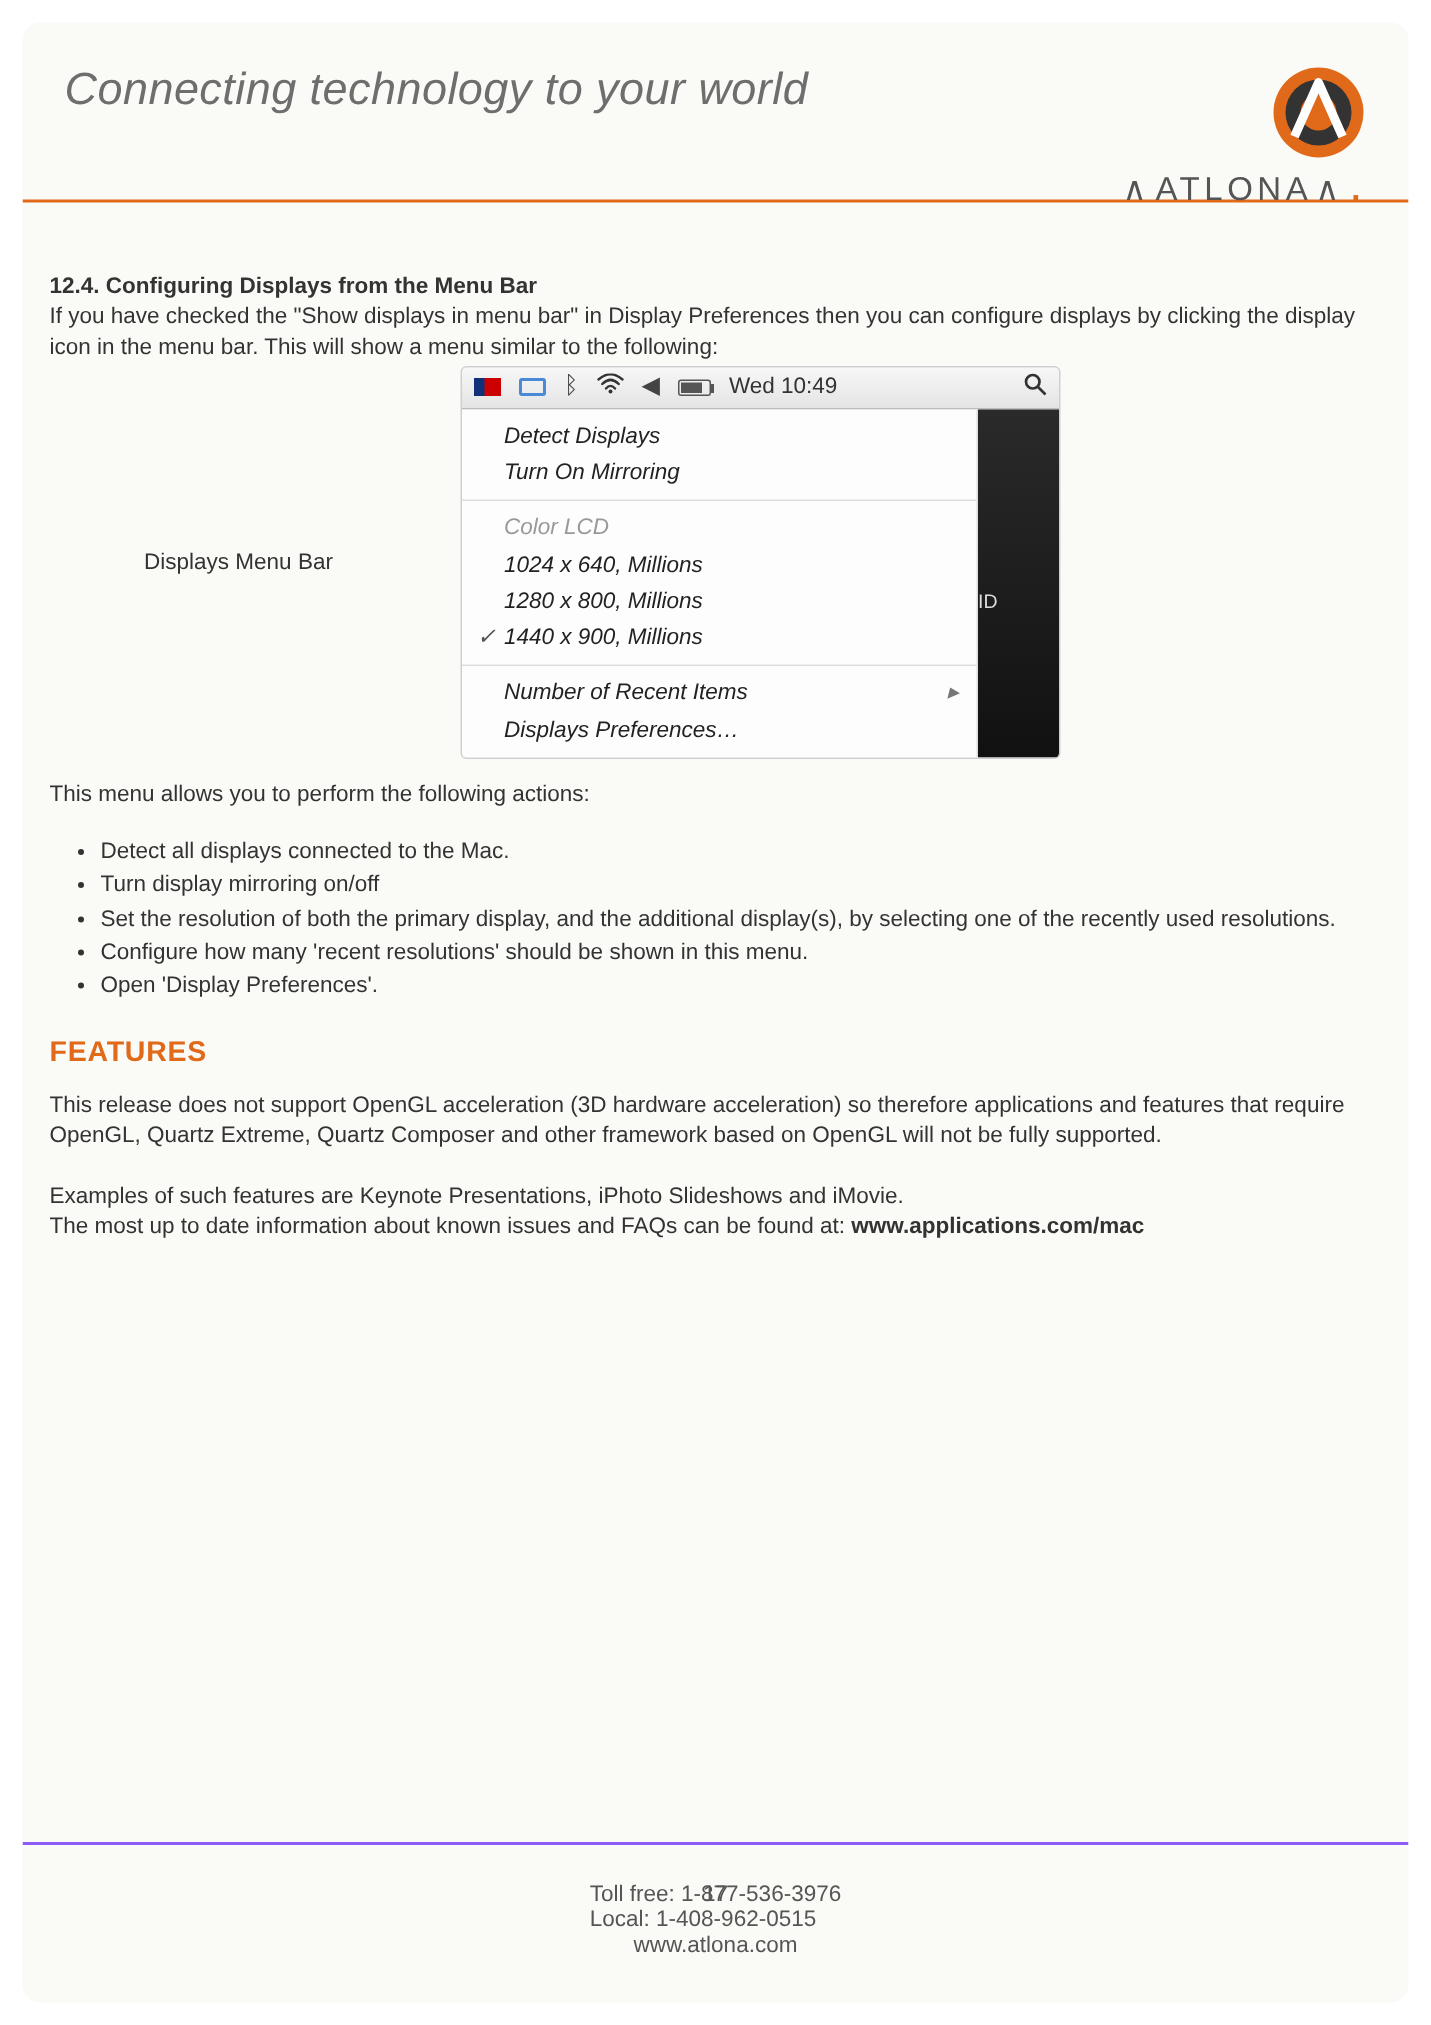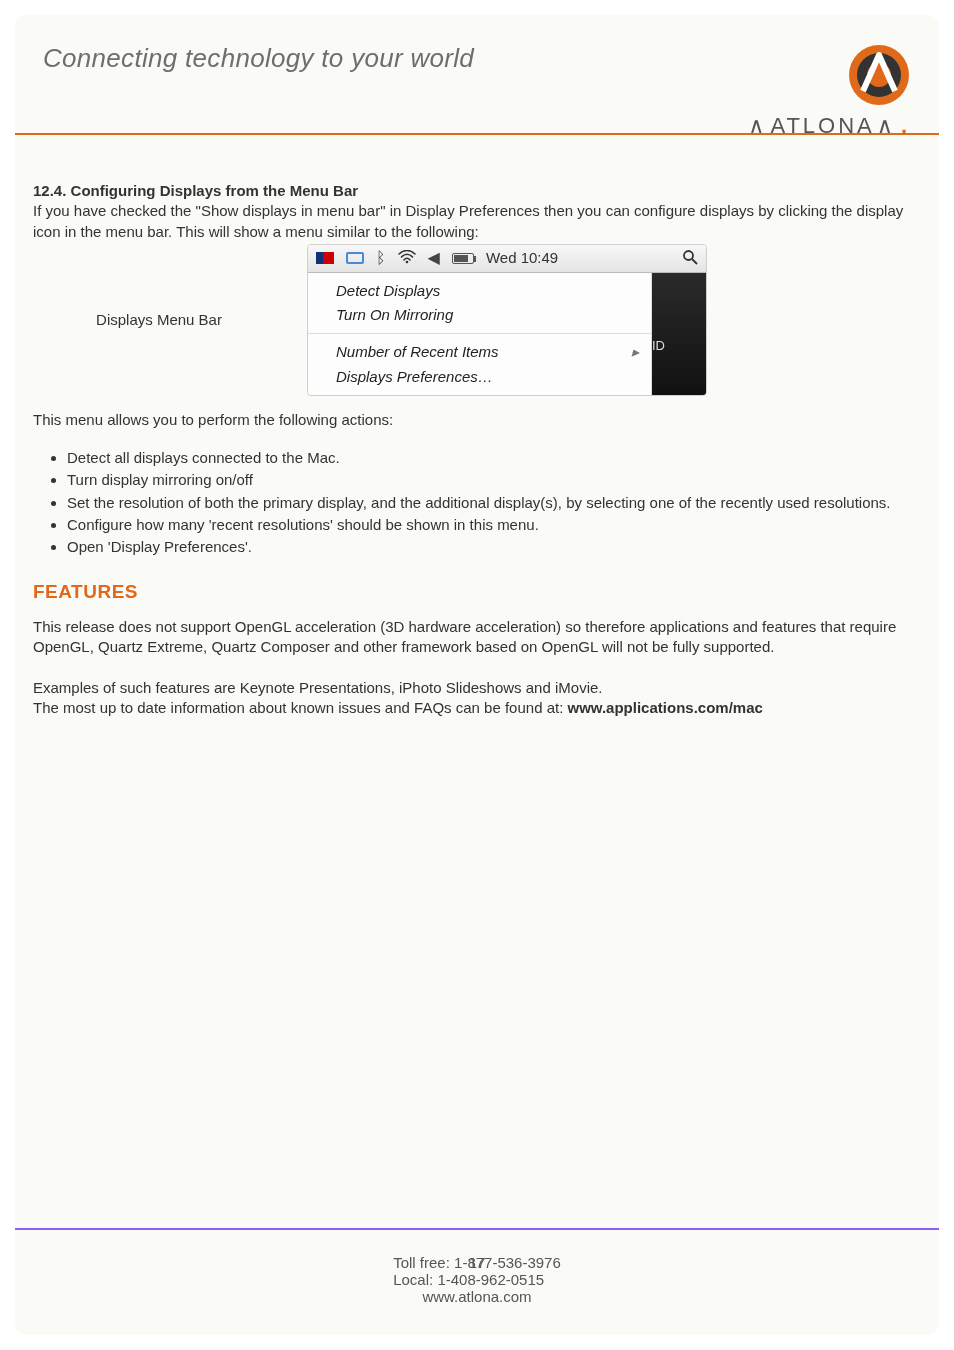--- a/index.html
+++ b/index.html
@@ -25,21 +25,21 @@
     height: 120px;
     border-bottom: 2px solid #e06a1a;
     padding: 28px 28px 0 28px;
     display: flex;
     align-items: flex-start;
     justify-content: space-between;
   }
   .tagline {
     font-style: italic;
     color: #6e6e6e;
-    font-size: 26px;
+    font-size: 30px;
     font-weight: 400;
     letter-spacing: 0.3px;
   }
   .logo-wrap { text-align: right; }
   .logo-wordmark {
     font-family: Arial, sans-serif;
     letter-spacing: 4px;
     font-size: 22px;
     color: #555;
     margin-top: 6px;
@@ -214,20 +214,26 @@
               </svg>
           </span>
         </div>
         <div class="menu-body">
           <div class="menu-panel">
             <div class="menu-group">
               <div class="menu-item">Detect Displays</div>
               <div class="menu-item">Turn On Mirroring</div>
             </div>
             <div class="menu-group menu-sep">
+              <div class="menu-item disabled">Color LCD</div>
+              <div class="menu-item">1024 x 640, Millions</div>
+              <div class="menu-item">1280 x 800, Millions</div>
+              <div class="menu-item check">1440 x 900, Millions</div>
+            </div>
+            <div class="menu-group menu-sep">
               <div class="menu-item">
                 <span>Number of Recent Items</span>
                 <span class="arrow">▸</span>
               </div>
               <div class="menu-item">Displays Preferences…</div>
             </div>
           </div>
           <div class="menu-right">
             <div>ID</div>
             <div>2004</div>

